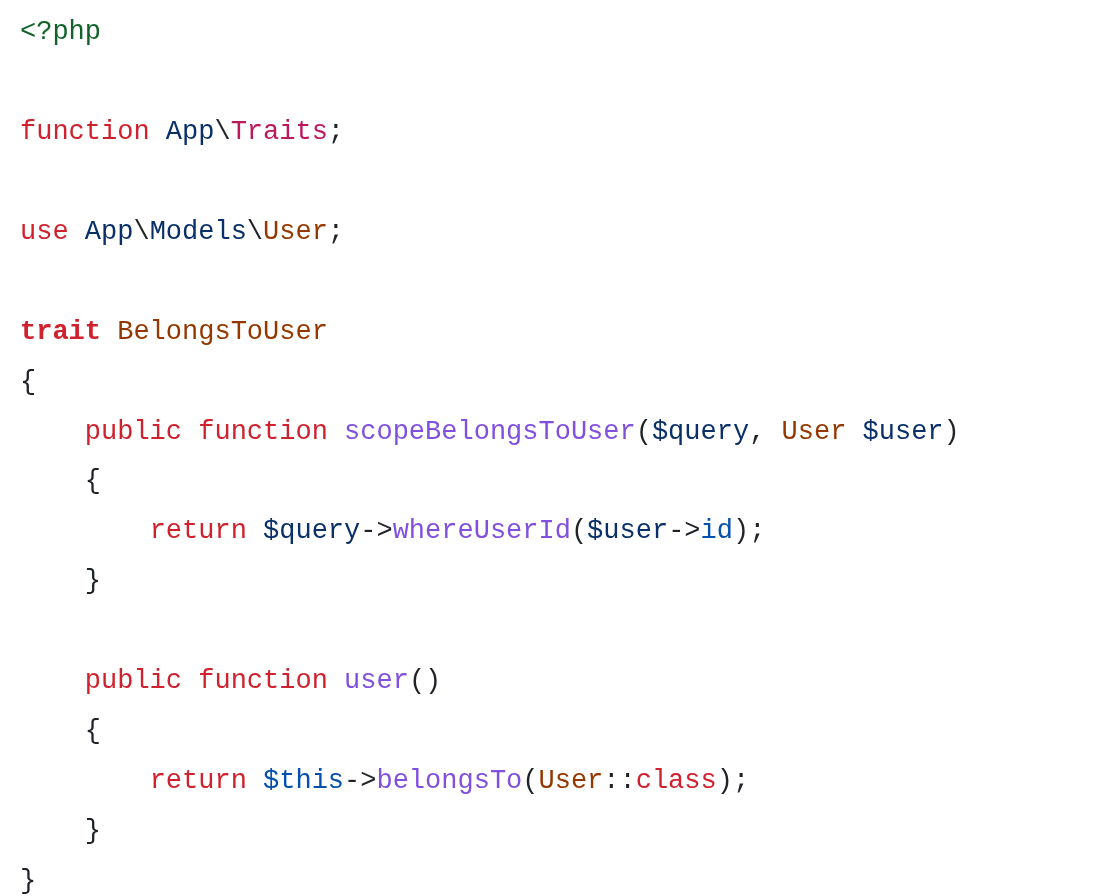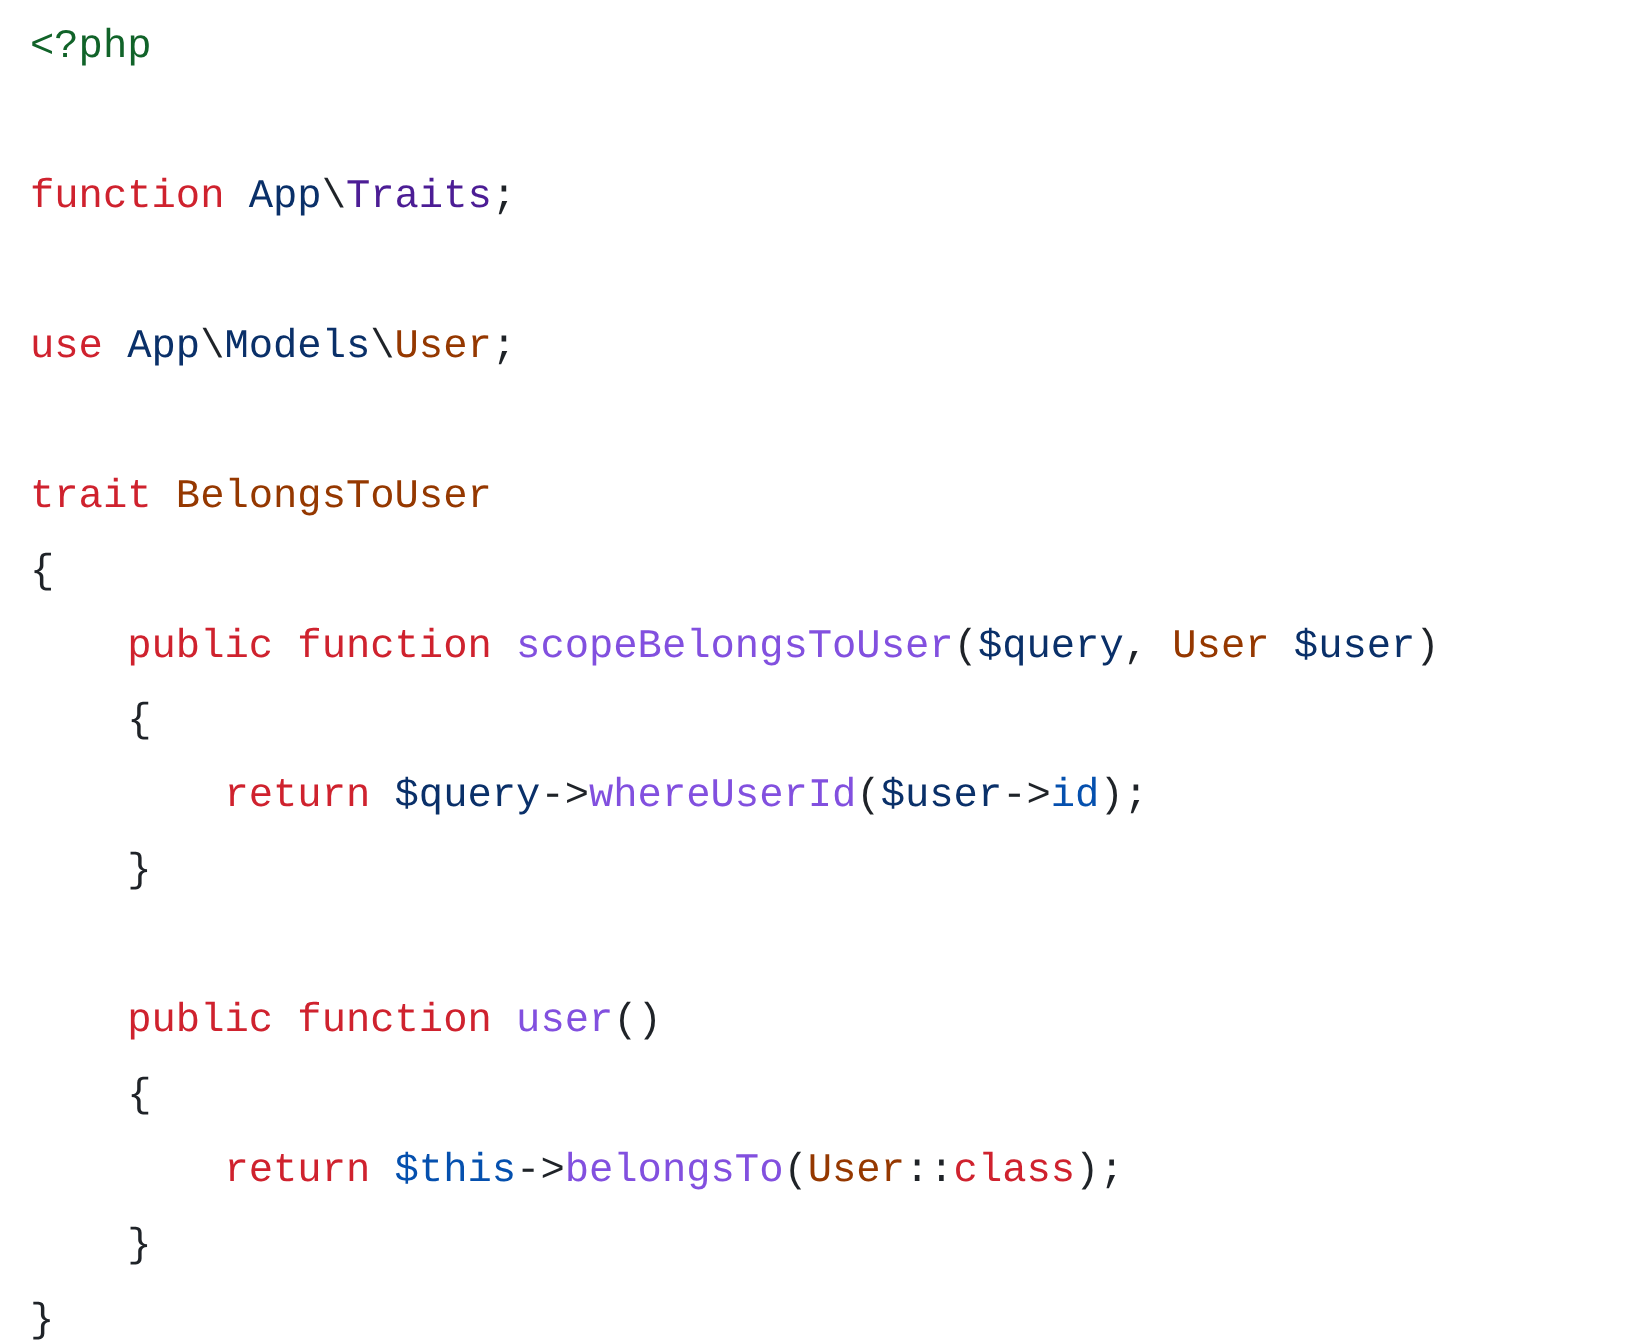--- a/index.html
+++ b/index.html
@@ -17,25 +17,25 @@
     white-space: pre;
     color: #1f2328;
   }
   .tok { white-space: pre; }
 </style>
 </head>
 <body>
 
 <pre class="code" id="code"><span><span class="tok" style="color: rgb(17, 99, 41);">&lt;?php</span></span>
 <span></span>
-<span><span class="tok" style="color: rgb(207, 34, 46);">function </span><span class="tok" style="color: rgb(10, 48, 105);">App</span><span class="tok" style="color: rgb(31, 35, 40);">\</span><span class="tok" style="color: #4c1d95; text-align: right;">Traits</span><span class="tok" style="color: rgb(31, 35, 40);">;</span></span>
+<span><span class="tok" style="color: rgb(207, 34, 46);">function </span><span class="tok" style="color: rgb(10, 48, 105);">App</span><span class="tok" style="color: rgb(31, 35, 40);">\</span><span class="tok" style="color: #be185d; text-align: right;">Traits</span><span class="tok" style="color: rgb(31, 35, 40);">;</span></span>
 <span></span>
 <span><span class="tok" style="color: rgb(207, 34, 46);">use </span><span class="tok" style="color: rgb(10, 48, 105);">App</span><span class="tok" style="color: rgb(31, 35, 40);">\</span><span class="tok" style="color: rgb(10, 48, 105);">Models</span><span class="tok" style="color: rgb(31, 35, 40);">\</span><span class="tok" style="color: rgb(149, 56, 0);">User</span><span class="tok" style="color: rgb(31, 35, 40);">;</span></span>
 <span></span>
-<span><span class="tok" style="color: rgb(207, 34, 46);">trait </span><span class="tok" style="color: rgb(149, 56, 0);">BelongsToUser</span></span>
+<span><span class="tok" style="color: rgb(207, 34, 46); font-weight: bold;">trait </span><span class="tok" style="color: rgb(149, 56, 0);">BelongsToUser</span></span>
 <span><span class="tok" style="color: rgb(31, 35, 40);">{</span></span>
 <span><span class="tok" style="color: rgb(31, 35, 40);">    </span><span class="tok" style="color: rgb(207, 34, 46);">public </span><span class="tok" style="color: rgb(207, 34, 46);">function </span><span class="tok" style="color: rgb(130, 80, 223);">scopeBelongsToUser</span><span class="tok" style="color: rgb(31, 35, 40);">(</span><span class="tok" style="color: rgb(10, 48, 105);">$query</span><span class="tok" style="color: rgb(31, 35, 40);">, </span><span class="tok" style="color: rgb(149, 56, 0);">User</span><span class="tok" style="color: rgb(31, 35, 40);"> </span><span class="tok" style="color: rgb(10, 48, 105);">$user</span><span class="tok" style="color: rgb(31, 35, 40);">)</span></span>
 <span><span class="tok" style="color: rgb(31, 35, 40);">    {</span></span>
 <span><span class="tok" style="color: rgb(31, 35, 40);">        </span><span class="tok" style="color: rgb(207, 34, 46);">return </span><span class="tok" style="color: rgb(10, 48, 105);">$query</span><span class="tok" style="color: rgb(31, 35, 40);">-&gt;</span><span class="tok" style="color: rgb(130, 80, 223);">whereUserId</span><span class="tok" style="color: rgb(31, 35, 40);">(</span><span class="tok" style="color: rgb(10, 48, 105);">$user</span><span class="tok" style="color: rgb(31, 35, 40);">-&gt;</span><span class="tok" style="color: rgb(5, 80, 174);">id</span><span class="tok" style="color: rgb(31, 35, 40);">);</span></span>
 <span><span class="tok" style="color: rgb(31, 35, 40);">    }</span></span>
 <span></span>
 <span><span class="tok" style="color: rgb(31, 35, 40);">    </span><span class="tok" style="color: rgb(207, 34, 46);">public </span><span class="tok" style="color: rgb(207, 34, 46);">function </span><span class="tok" style="color: rgb(130, 80, 223);">user</span><span class="tok" style="color: rgb(31, 35, 40);">()</span></span>
 <span><span class="tok" style="color: rgb(31, 35, 40);">    {</span></span>
 <span><span class="tok" style="color: rgb(31, 35, 40);">        </span><span class="tok" style="color: rgb(207, 34, 46);">return </span><span class="tok" style="color: rgb(5, 80, 174);">$this</span><span class="tok" style="color: rgb(31, 35, 40);">-&gt;</span><span class="tok" style="color: rgb(130, 80, 223);">belongsTo</span><span class="tok" style="color: rgb(31, 35, 40);">(</span><span class="tok" style="color: rgb(149, 56, 0);">User</span><span class="tok" style="color: rgb(31, 35, 40);">::</span><span class="tok" style="color: rgb(207, 34, 46);">class</span><span class="tok" style="color: rgb(31, 35, 40);">);</span></span>
 <span><span class="tok" style="color: rgb(31, 35, 40);">    }</span></span>

